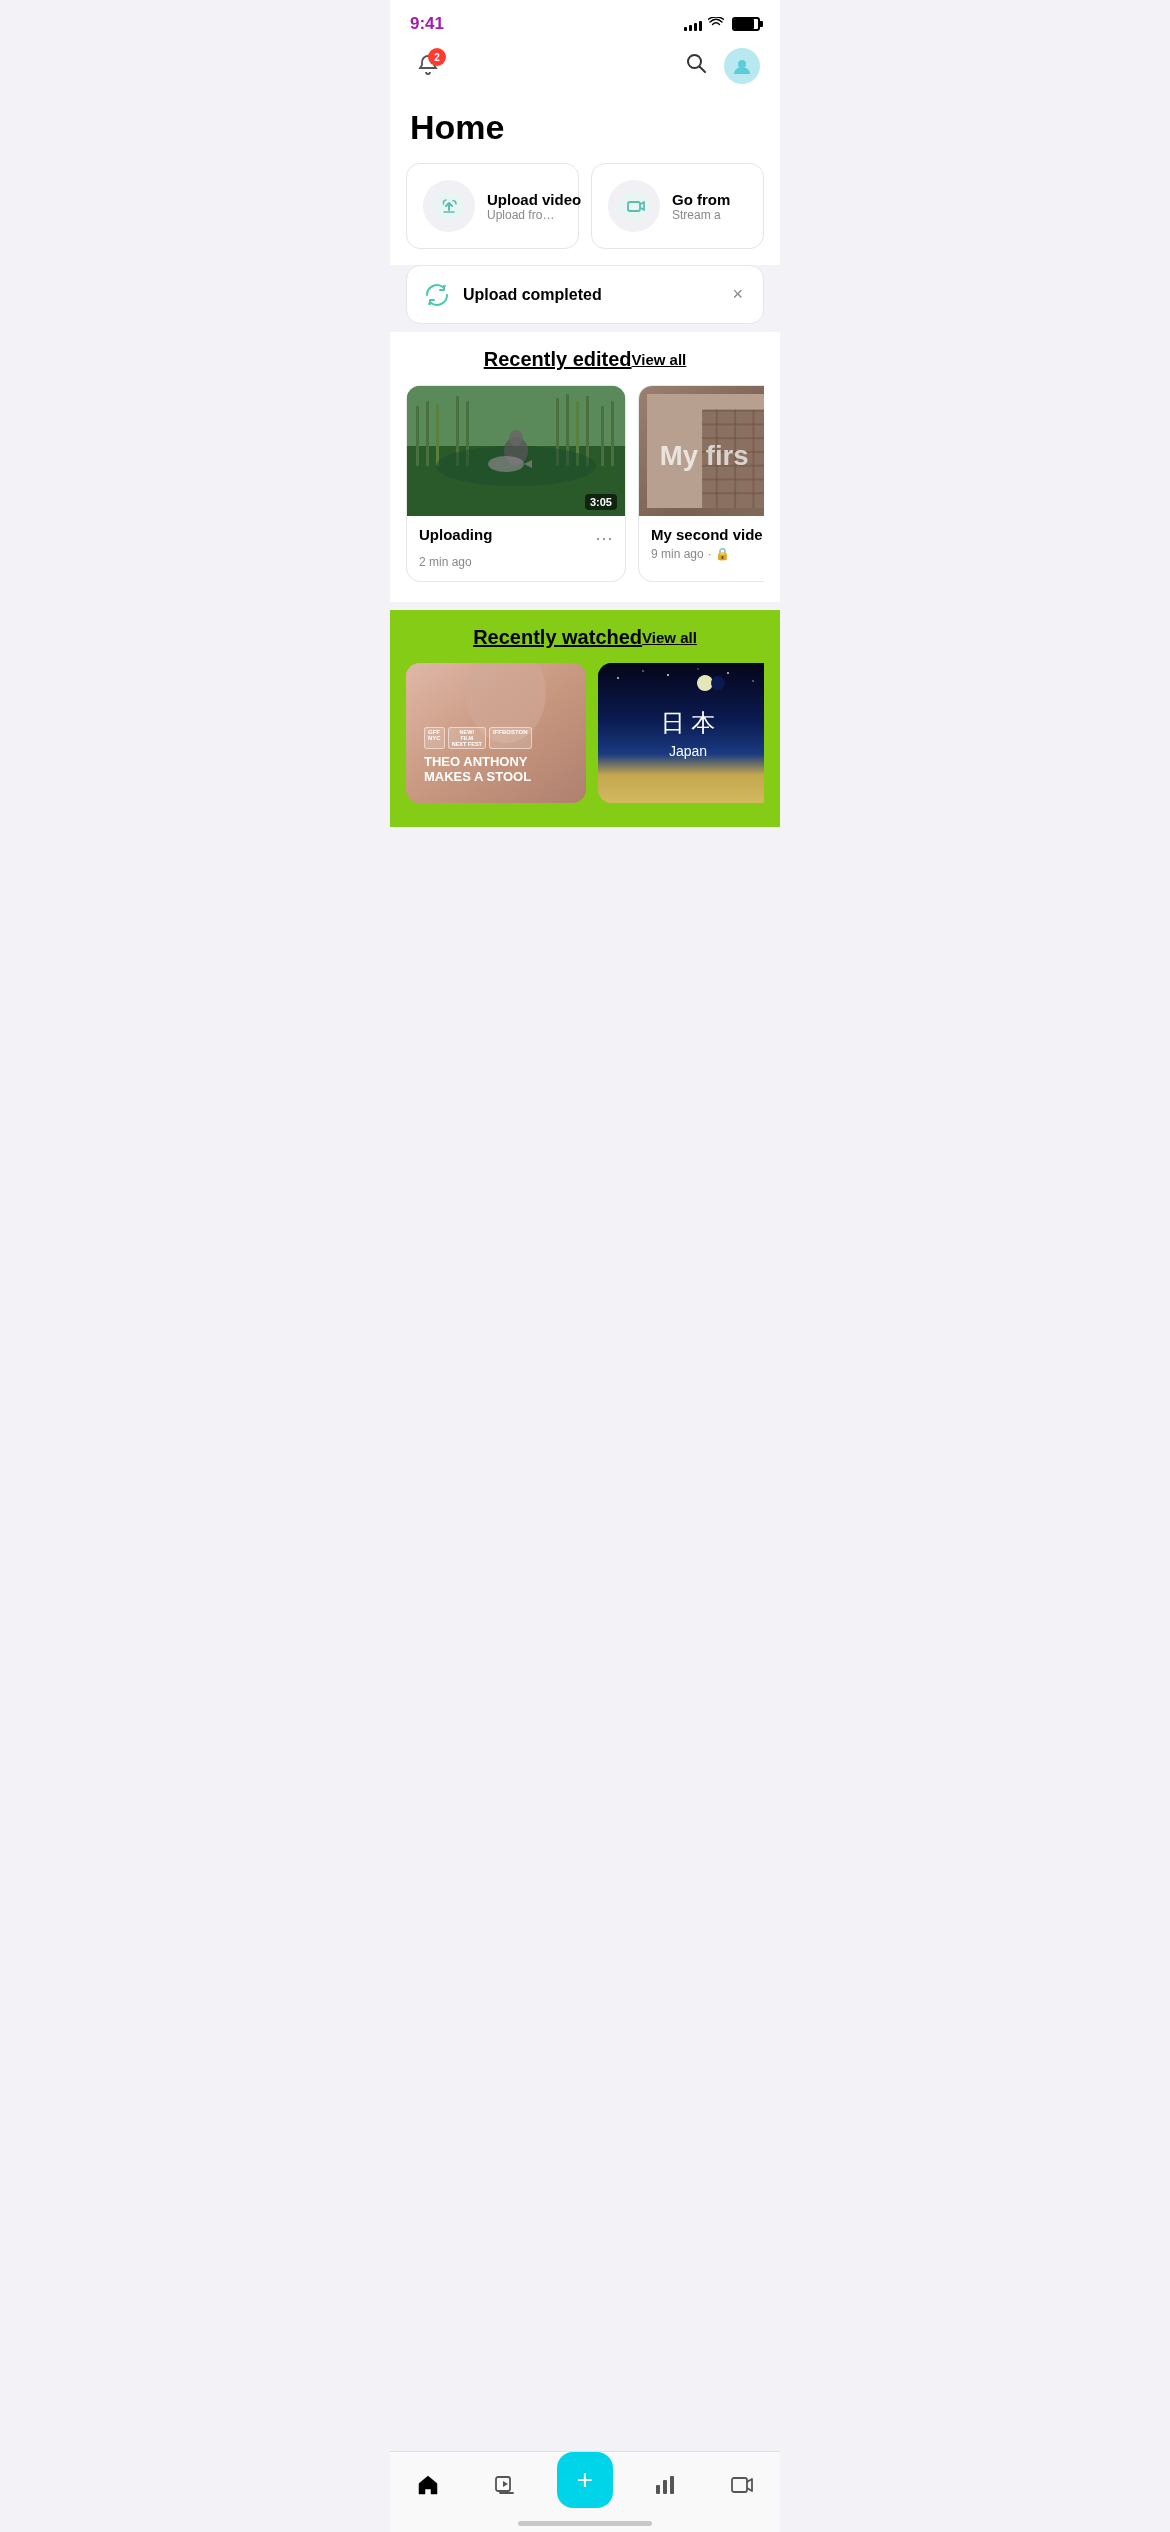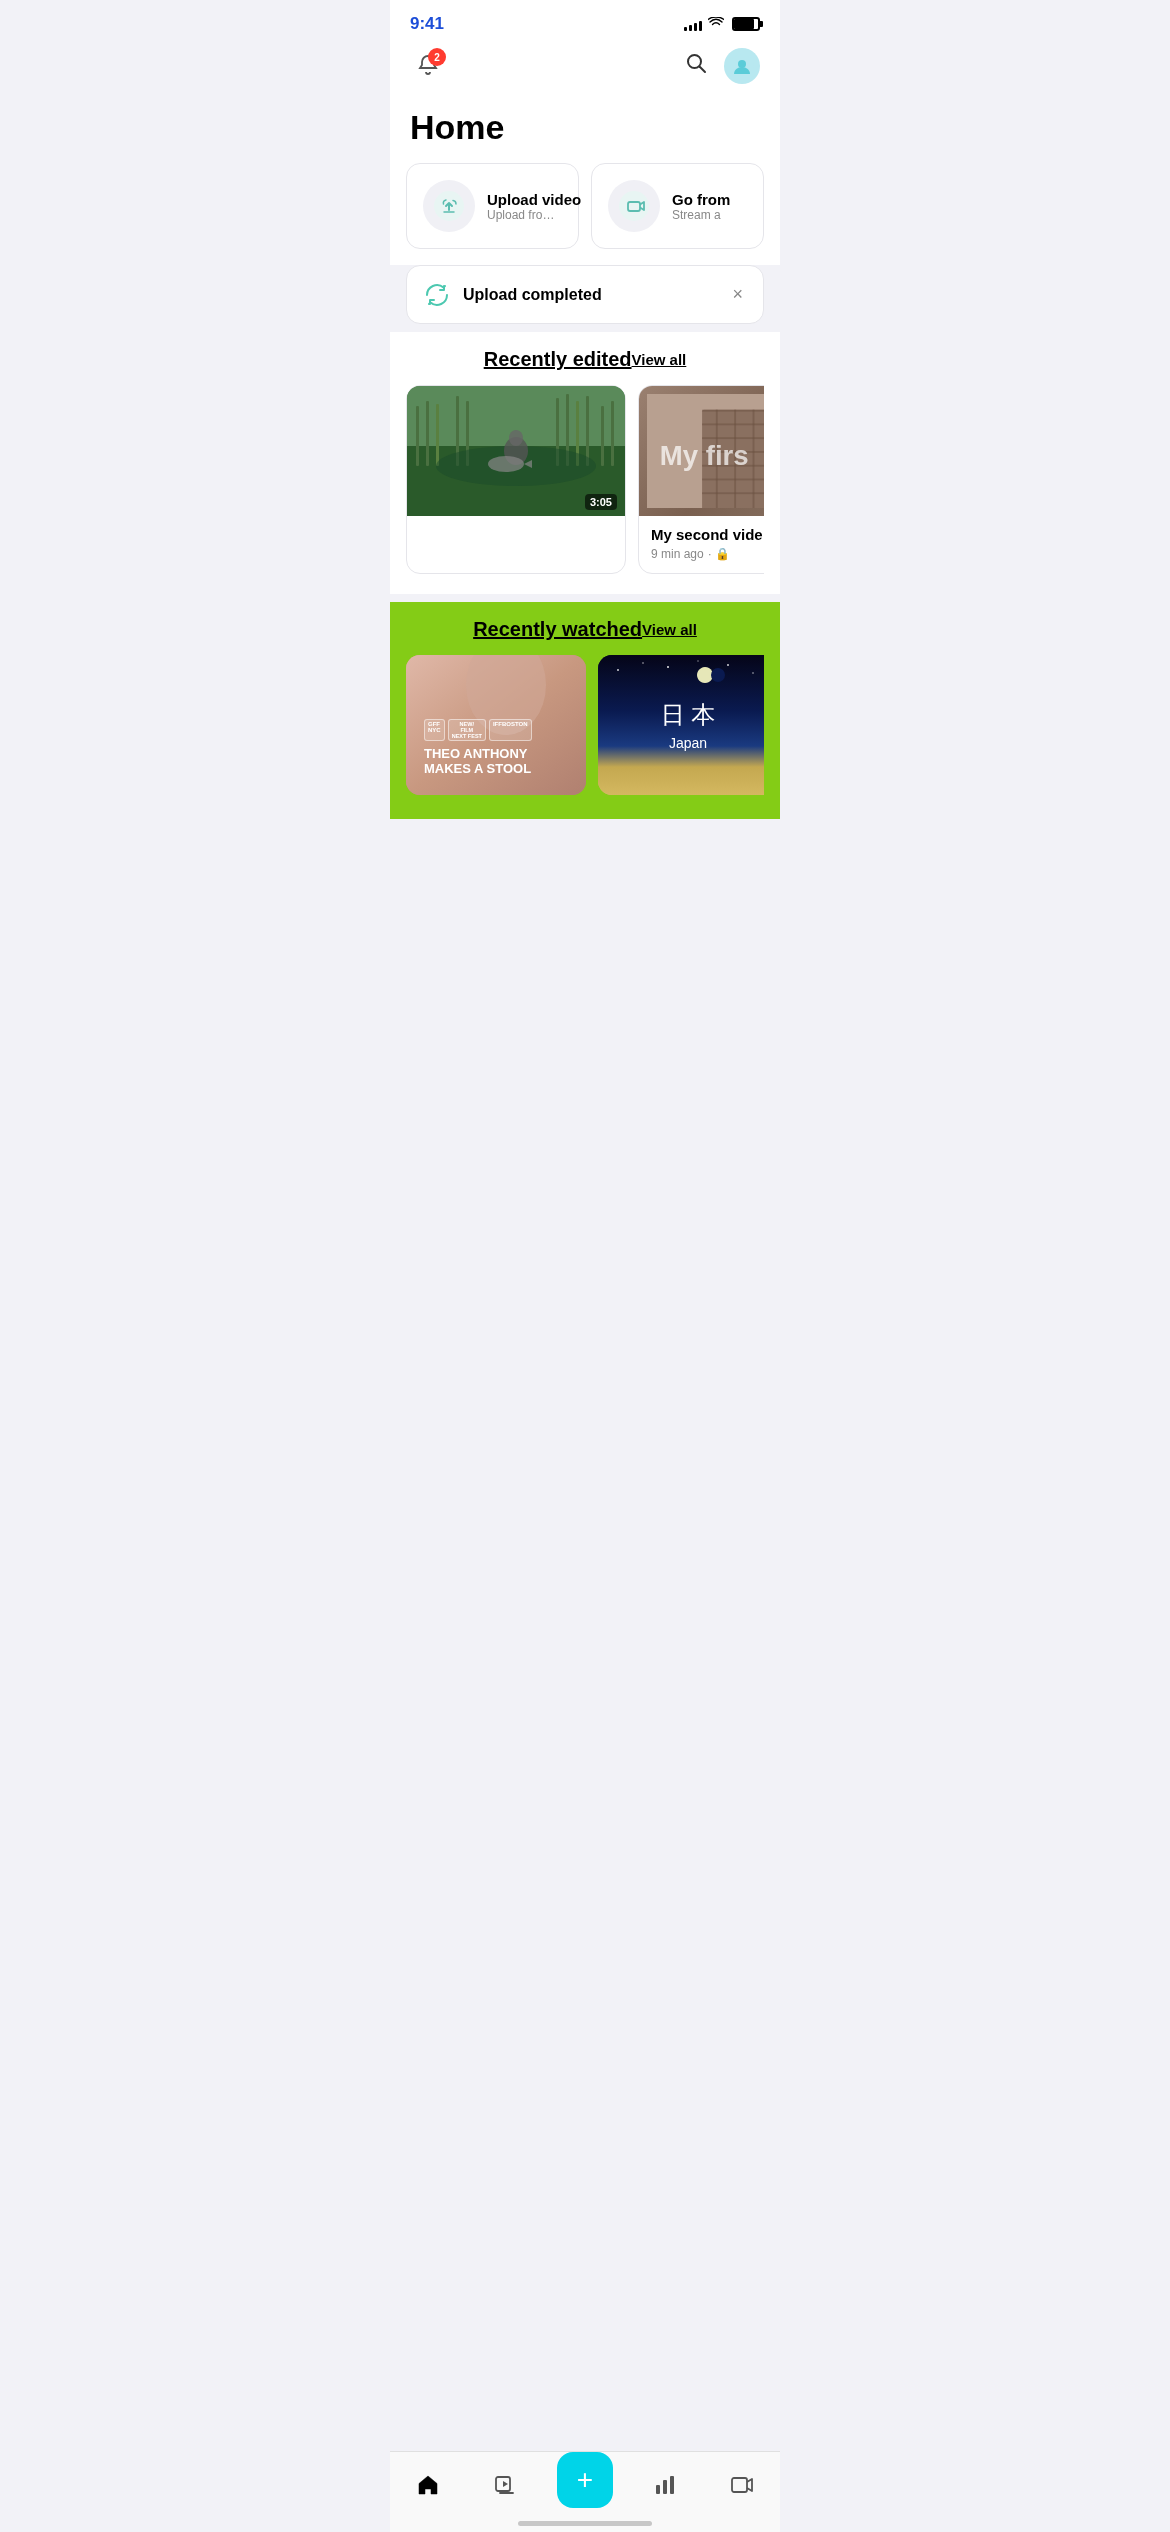--- a/index.html
+++ b/index.html
@@ -19,21 +19,21 @@
       display: flex;
       justify-content: space-between;
       align-items: center;
       padding: 14px 20px 6px;
       background: #fff;
     }
 
     .status-time {
       font-size: 17px;
       font-weight: 600;
-      color: #1d4ed8;
+      color: #a21caf;
     }
 
     .status-icons {
       display: flex;
       align-items: center;
       gap: 6px;
     }
 
     .signal-bars {
       display: flex;
@@ -586,20 +586,27 @@
             <ellipse cx="110" cy="65" rx="12" ry="14" fill="#555" opacity="0.8"></ellipse>
             <ellipse cx="110" cy="52" rx="7" ry="8" fill="#666" opacity="0.8"></ellipse>
 
             <ellipse cx="100" cy="78" rx="18" ry="8" fill="#888" opacity="0.7"></ellipse>
             <path d="M118 78 l8-4 l0 8 z" fill="#888" opacity="0.7"></path>
           </svg>
         </div>
         <div class="video-duration-badge" style="position:absolute; bottom:6px; right:8px;">
           <span>3:05</span>
         </div>
+      </div>
+      <div class="video-card-info">
+        <div class="video-card-title-row">
+          <span class="video-card-title">Uploading</span>
+          <span class="more-btn">···</span>
+        </div>
+        <div class="video-card-meta">2 min ago</div>
       </div>
     </div>
 
     <div class="video-card">
       <div class="video-thumbnail thumb-second-video">
         <div class="thumb-second-scene">
 
           <svg width="100%" height="100%" viewBox="0 0 220 130" preserveAspectRatio="xMidYMid slice">
             <rect width="220" height="130" fill="#b8a090"></rect>
 

